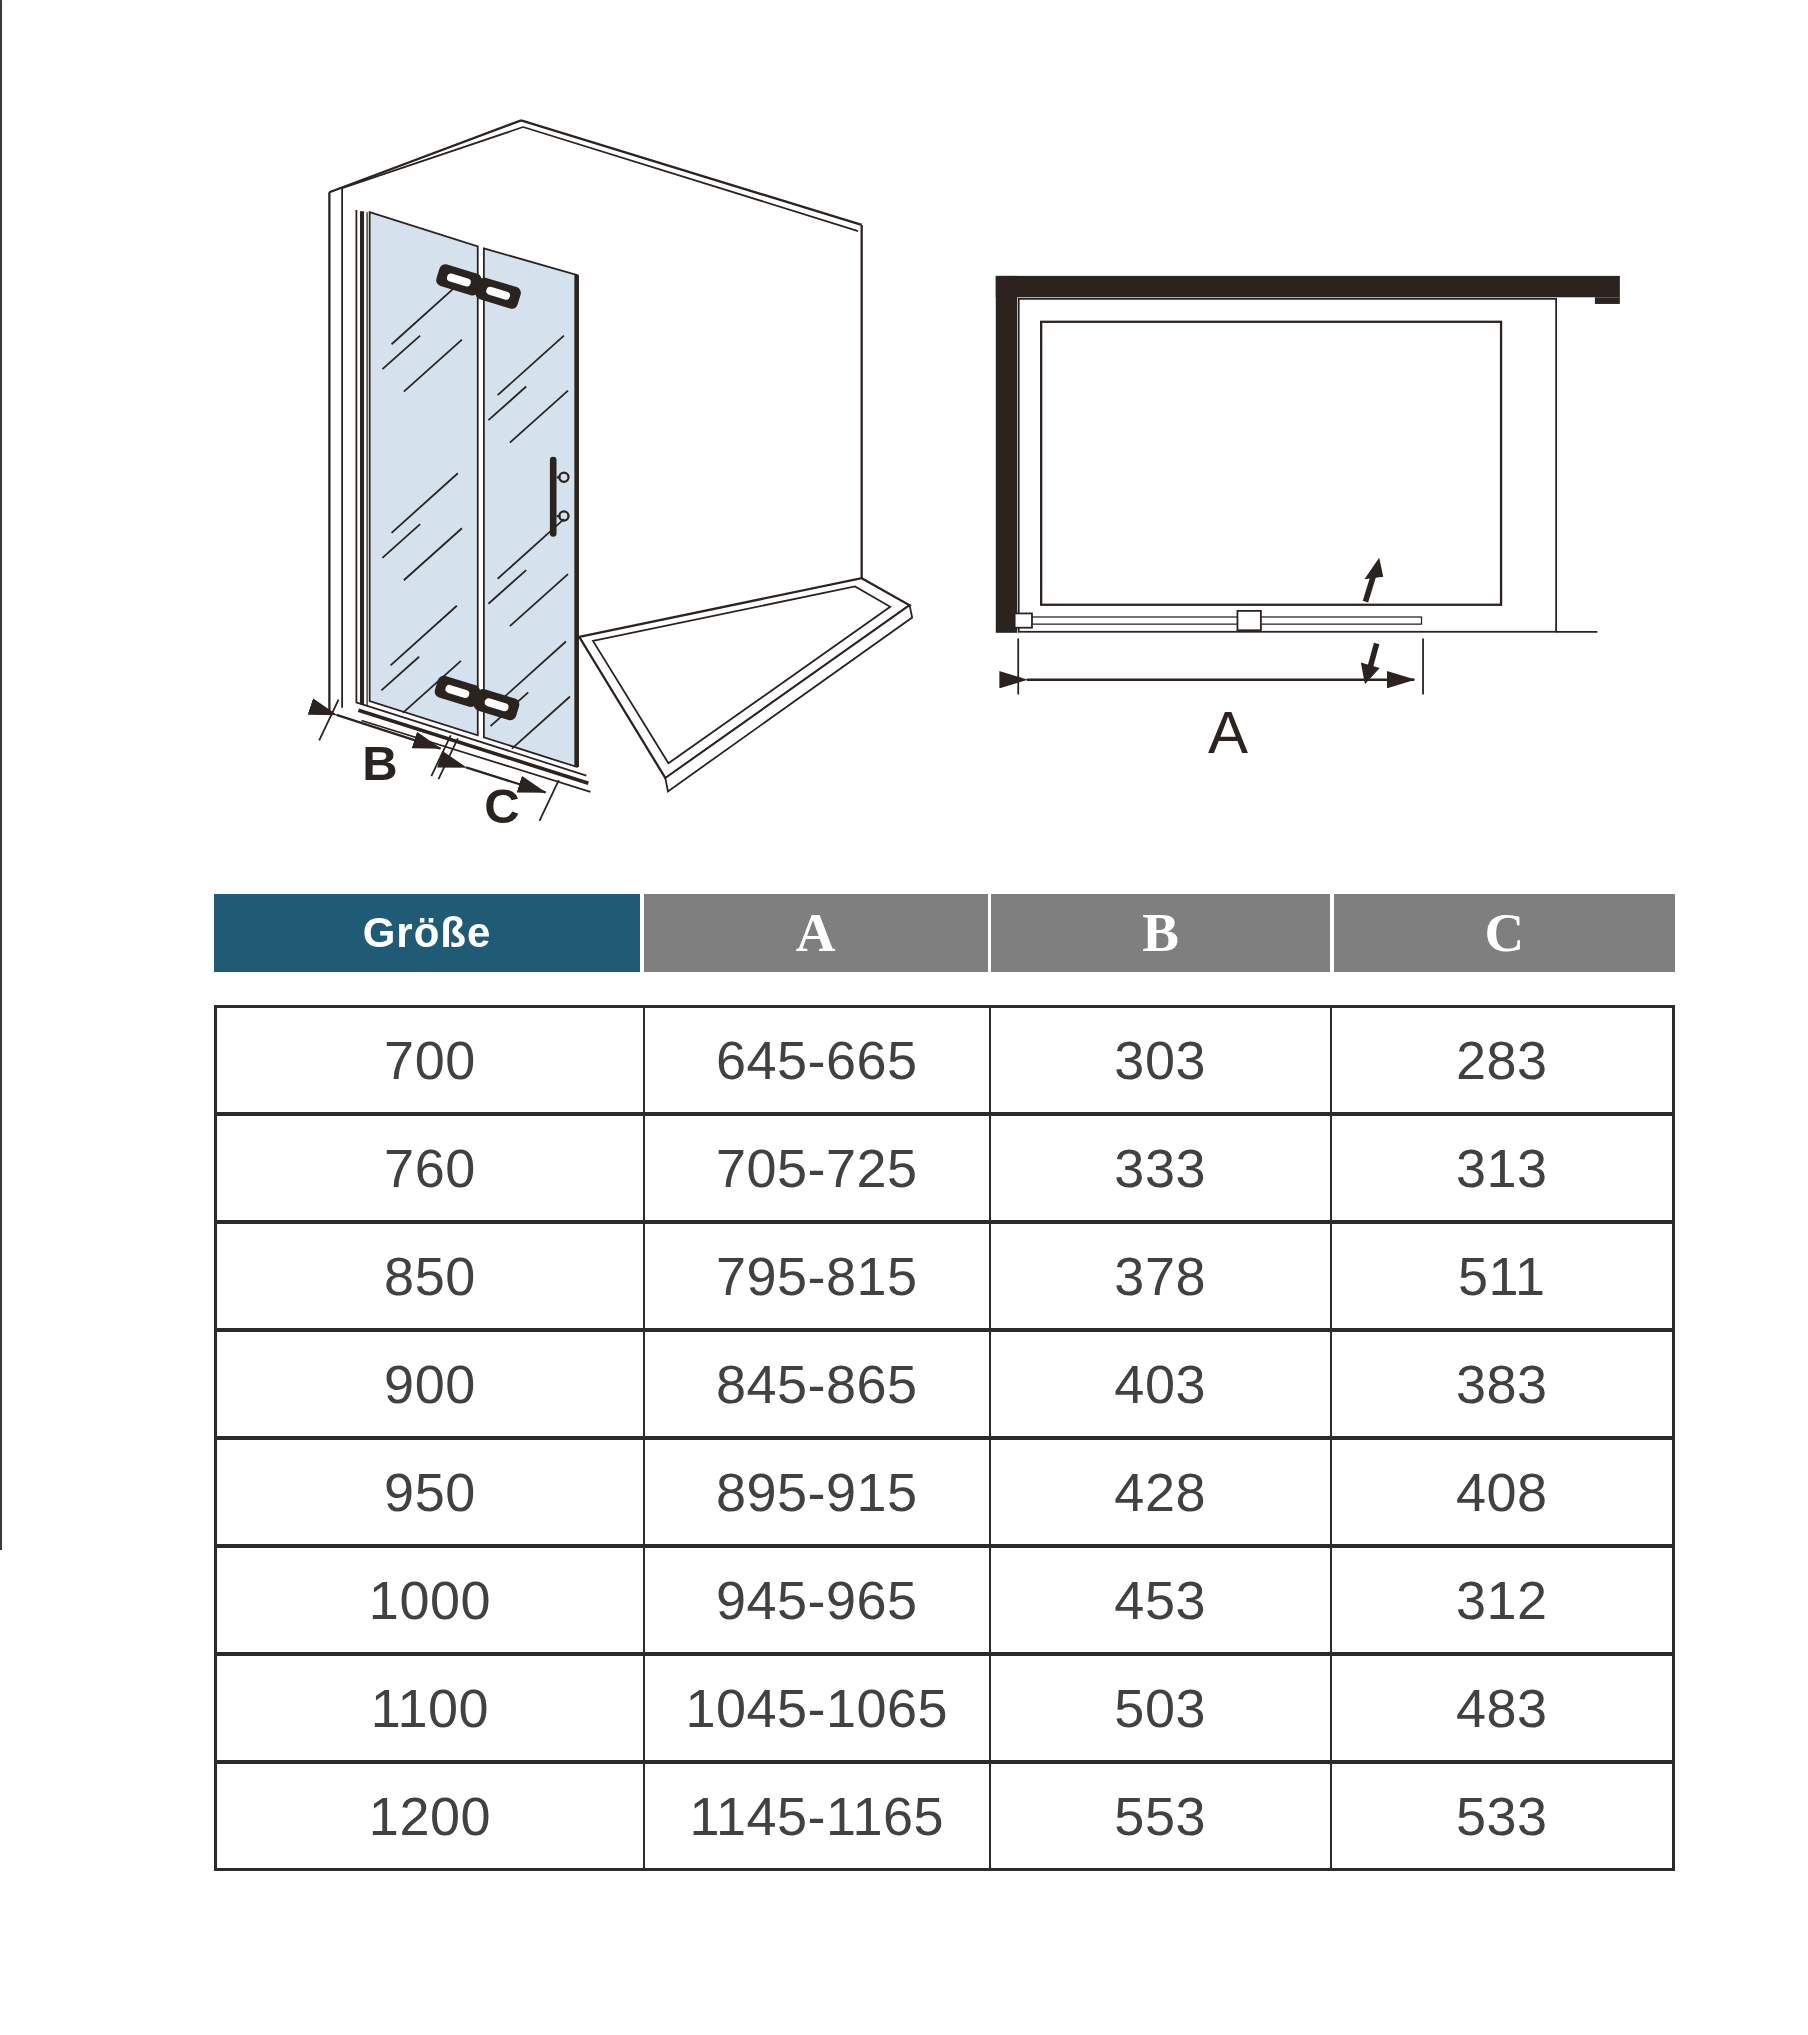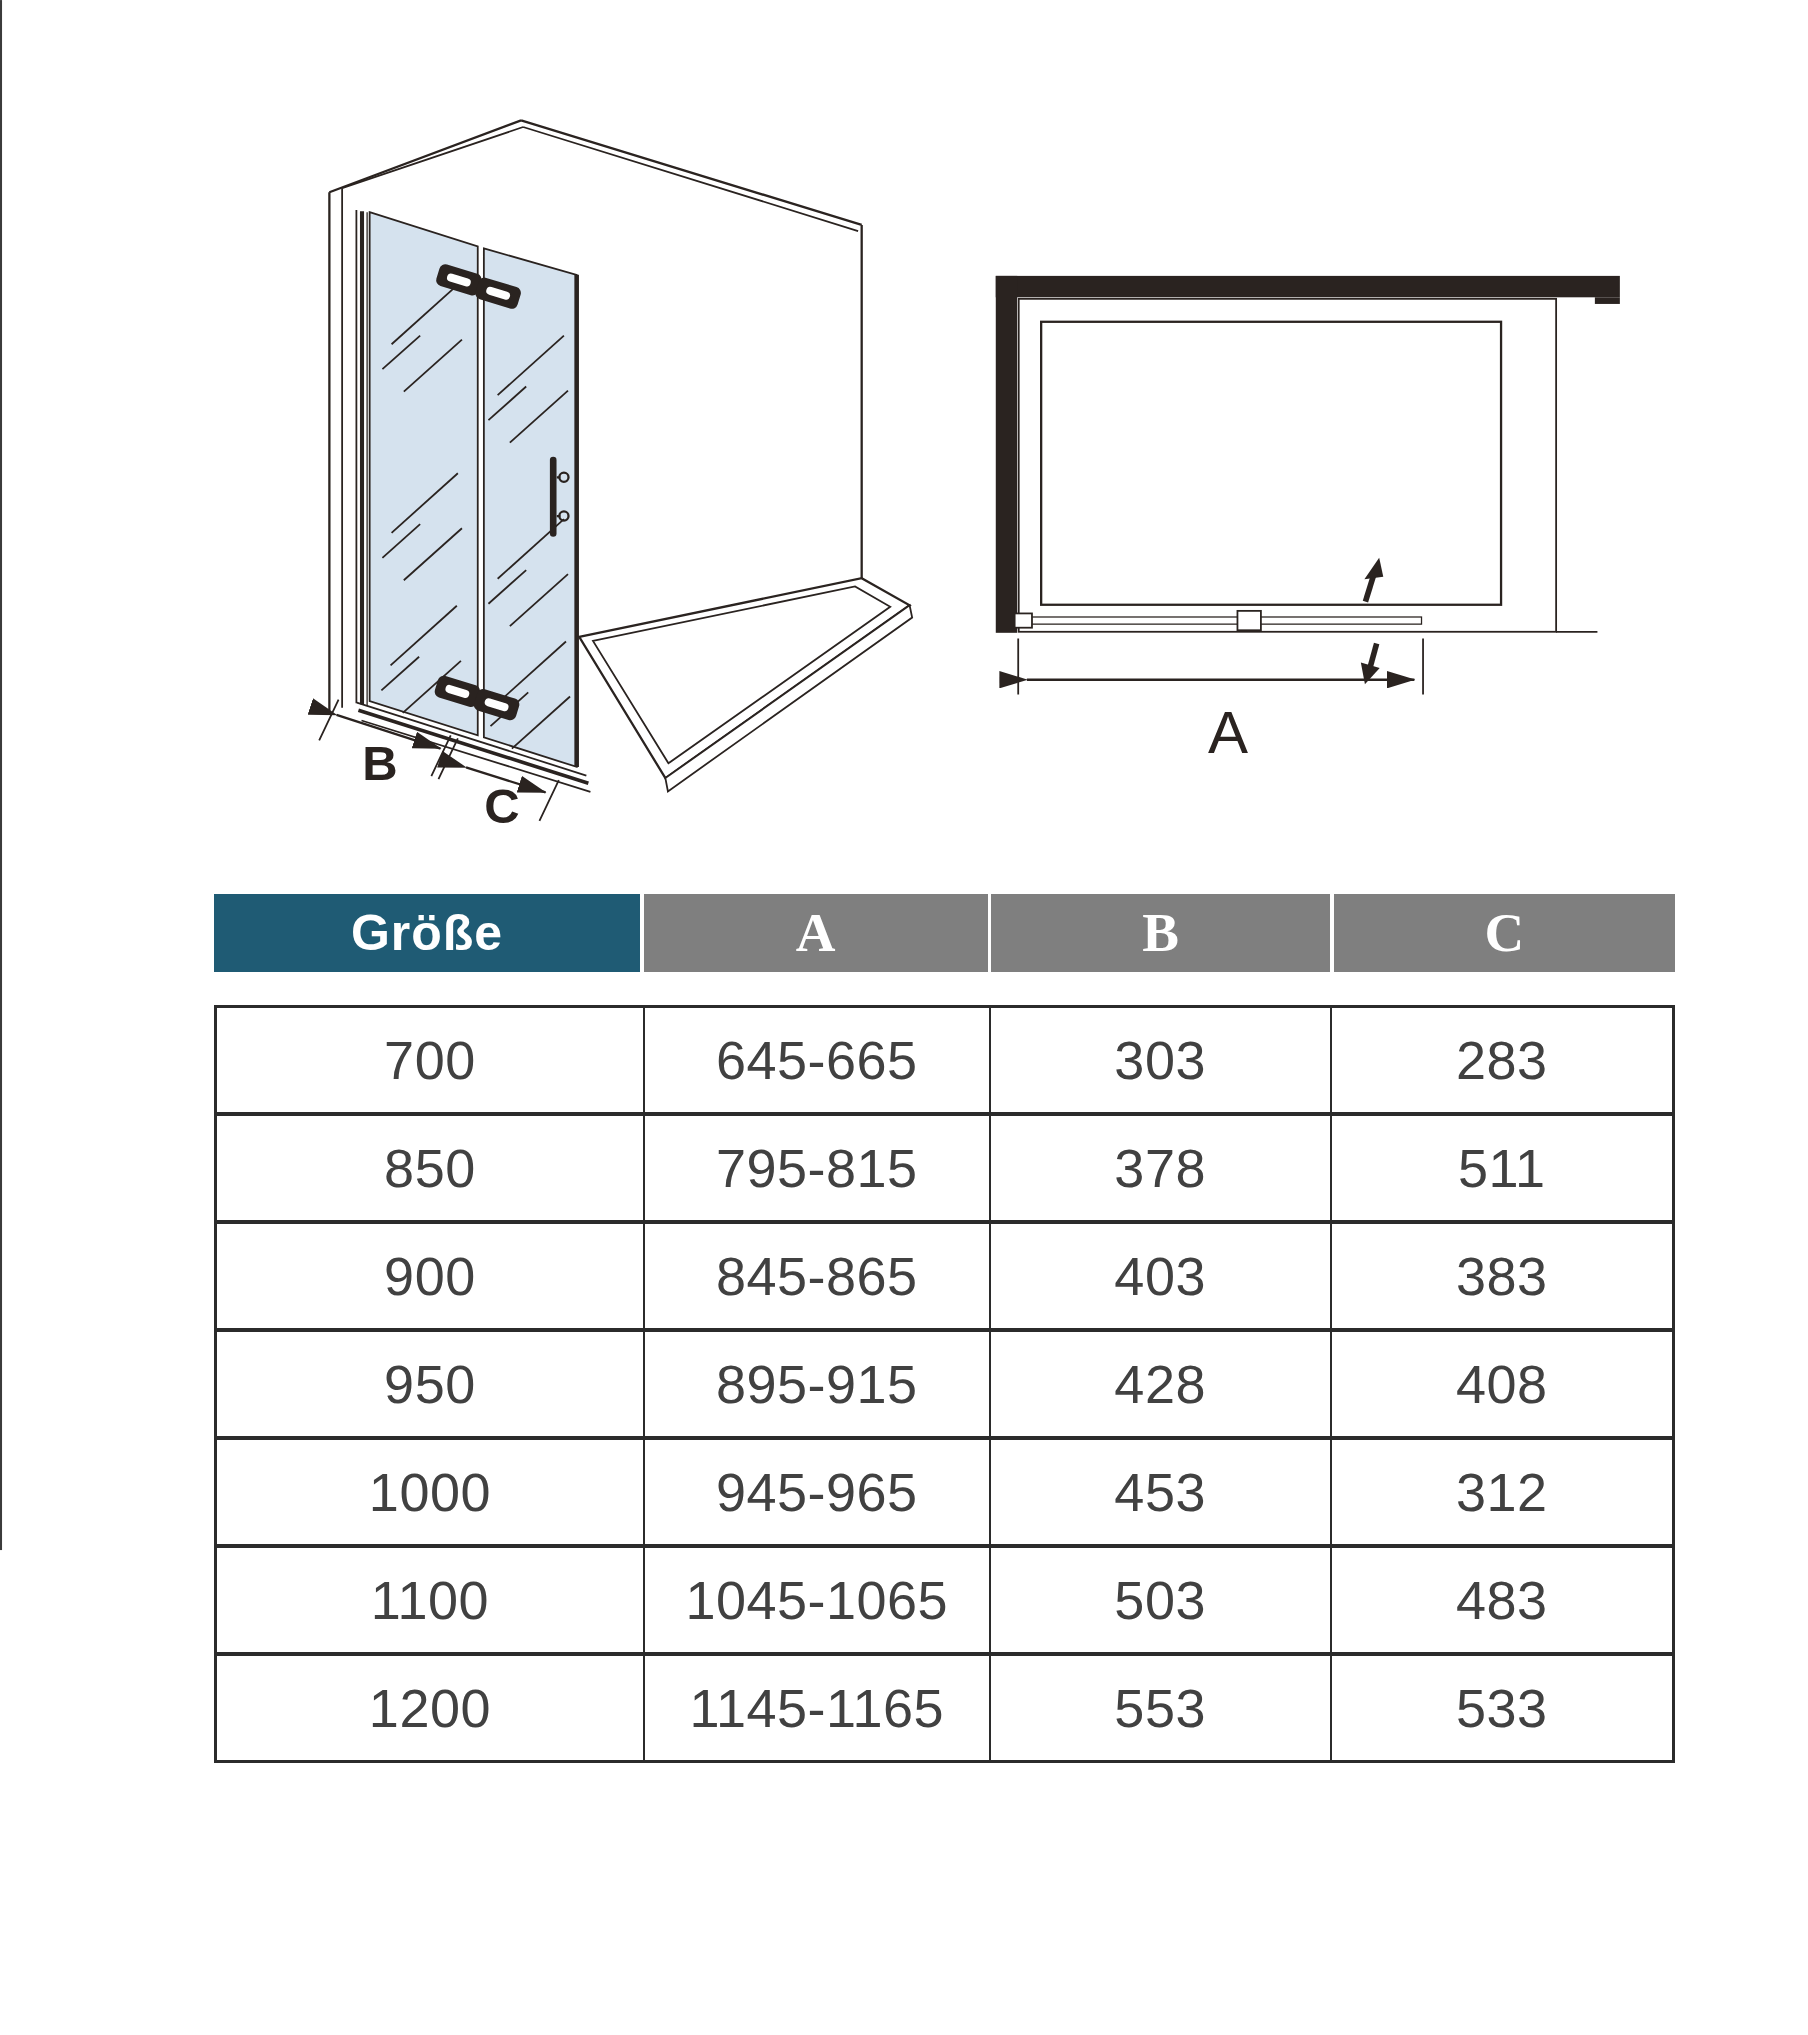--- a/index.html
+++ b/index.html
@@ -23,21 +23,21 @@
   .size-header{
     position:absolute;left:214px;top:894px;width:1461px;height:78px;
     display:grid;grid-template-columns:426px 344px 339px 341px;column-gap:3.6px;
   }
   .size-header .hcell{
     background:var(--header_gray);color:#fff;text-align:center;line-height:78px;
     font-size:55px;font-weight:bold;font-family:"Liberation Serif",serif;
   }
   .size-header .hcell.first{
     background:var(--accent_teal);
-    font-family:"Liberation Sans",sans-serif;font-size:50px;letter-spacing:1px;
+    font-family:"Liberation Sans",sans-serif;font-size:42px;letter-spacing:1px;
   }
   .size-table{
     position:absolute;left:214px;top:1005px;width:1461px;
     border-collapse:collapse;table-layout:fixed;
     border:3.1px solid var(--grid);
   }
   .size-table td{
     height:102px;text-align:center;vertical-align:middle;
     font-size:54px;color:var(--text_dark);letter-spacing:0.5px;
     border-left:2px solid var(--grid);border-top:4.6px solid var(--grid);
@@ -175,20 +175,26 @@
         <col style="width:341px">
     </colgroup>
     <tbody>
         <tr>
           <td>700</td>
           <td>645-665</td>
           <td>303</td>
           <td>283</td>
         </tr>
         <tr>
+          <td>760</td>
+          <td>705-725</td>
+          <td>333</td>
+          <td>313</td>
+        </tr>
+        <tr>
           <td>850</td>
           <td>795-815</td>
           <td>378</td>
           <td>511</td>
         </tr>
         <tr>
           <td>900</td>
           <td>845-865</td>
           <td>403</td>
           <td>383</td>

